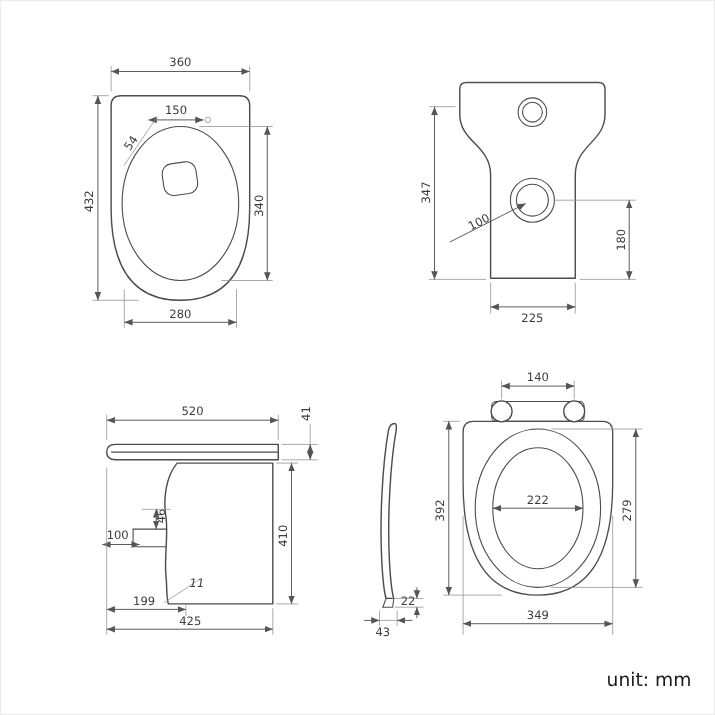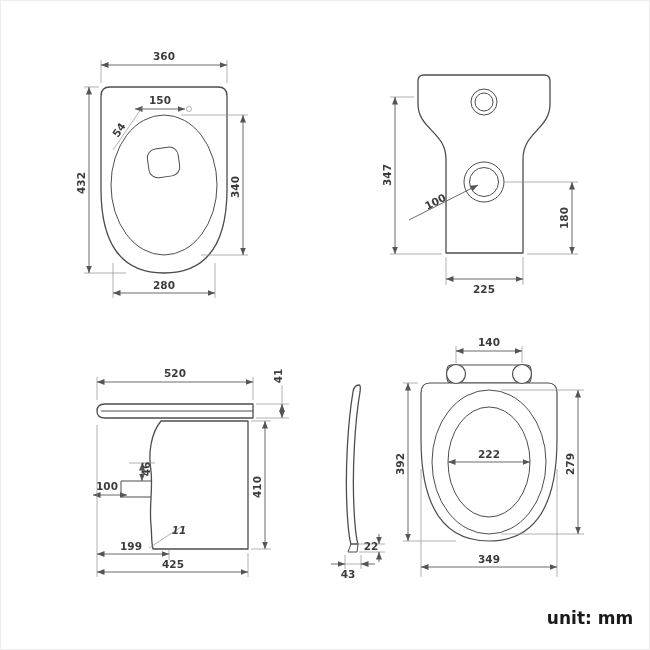--- a/index.html
+++ b/index.html
@@ -1,16 +1,16 @@
 <!DOCTYPE html>
 <html><head>
 <meta charset="utf-8">
 <style>
   html,body{margin:0;padding:0;background:#ffffff;}
-  .page{width:650px;height:650px;box-sizing:border-box;border:1px solid #ececec;background:#fff;position:relative;overflow:hidden;font-weight:bold;}
+  .page{width:650px;height:650px;box-sizing:border-box;border:1px solid #ececec;background:#fff;position:relative;overflow:hidden;}
   svg{display:block;}
   .ol{fill:none;stroke:#4d4d4d;stroke-width:1.3;stroke-linejoin:round;stroke-linecap:round;}
   .ol2{fill:none;stroke:#4d4d4d;stroke-width:1;}
   .wf{fill:#ffffff;stroke:#4d4d4d;stroke-width:1.2;}
   .e{stroke:#909090;stroke-width:0.7;fill:none;}
   .d{stroke:#5a5a5a;stroke-width:0.9;fill:none;}
   .t{font-family:"DejaVu Sans","Liberation Sans",sans-serif;font-size:10.5px;fill:#3c3c3c;text-anchor:middle;}
   .ti{font-style:italic;}
   .unit{font-family:"DejaVu Sans","Liberation Sans",sans-serif;font-size:17px;fill:#1a1a1a;text-anchor:middle;}
 </style>

